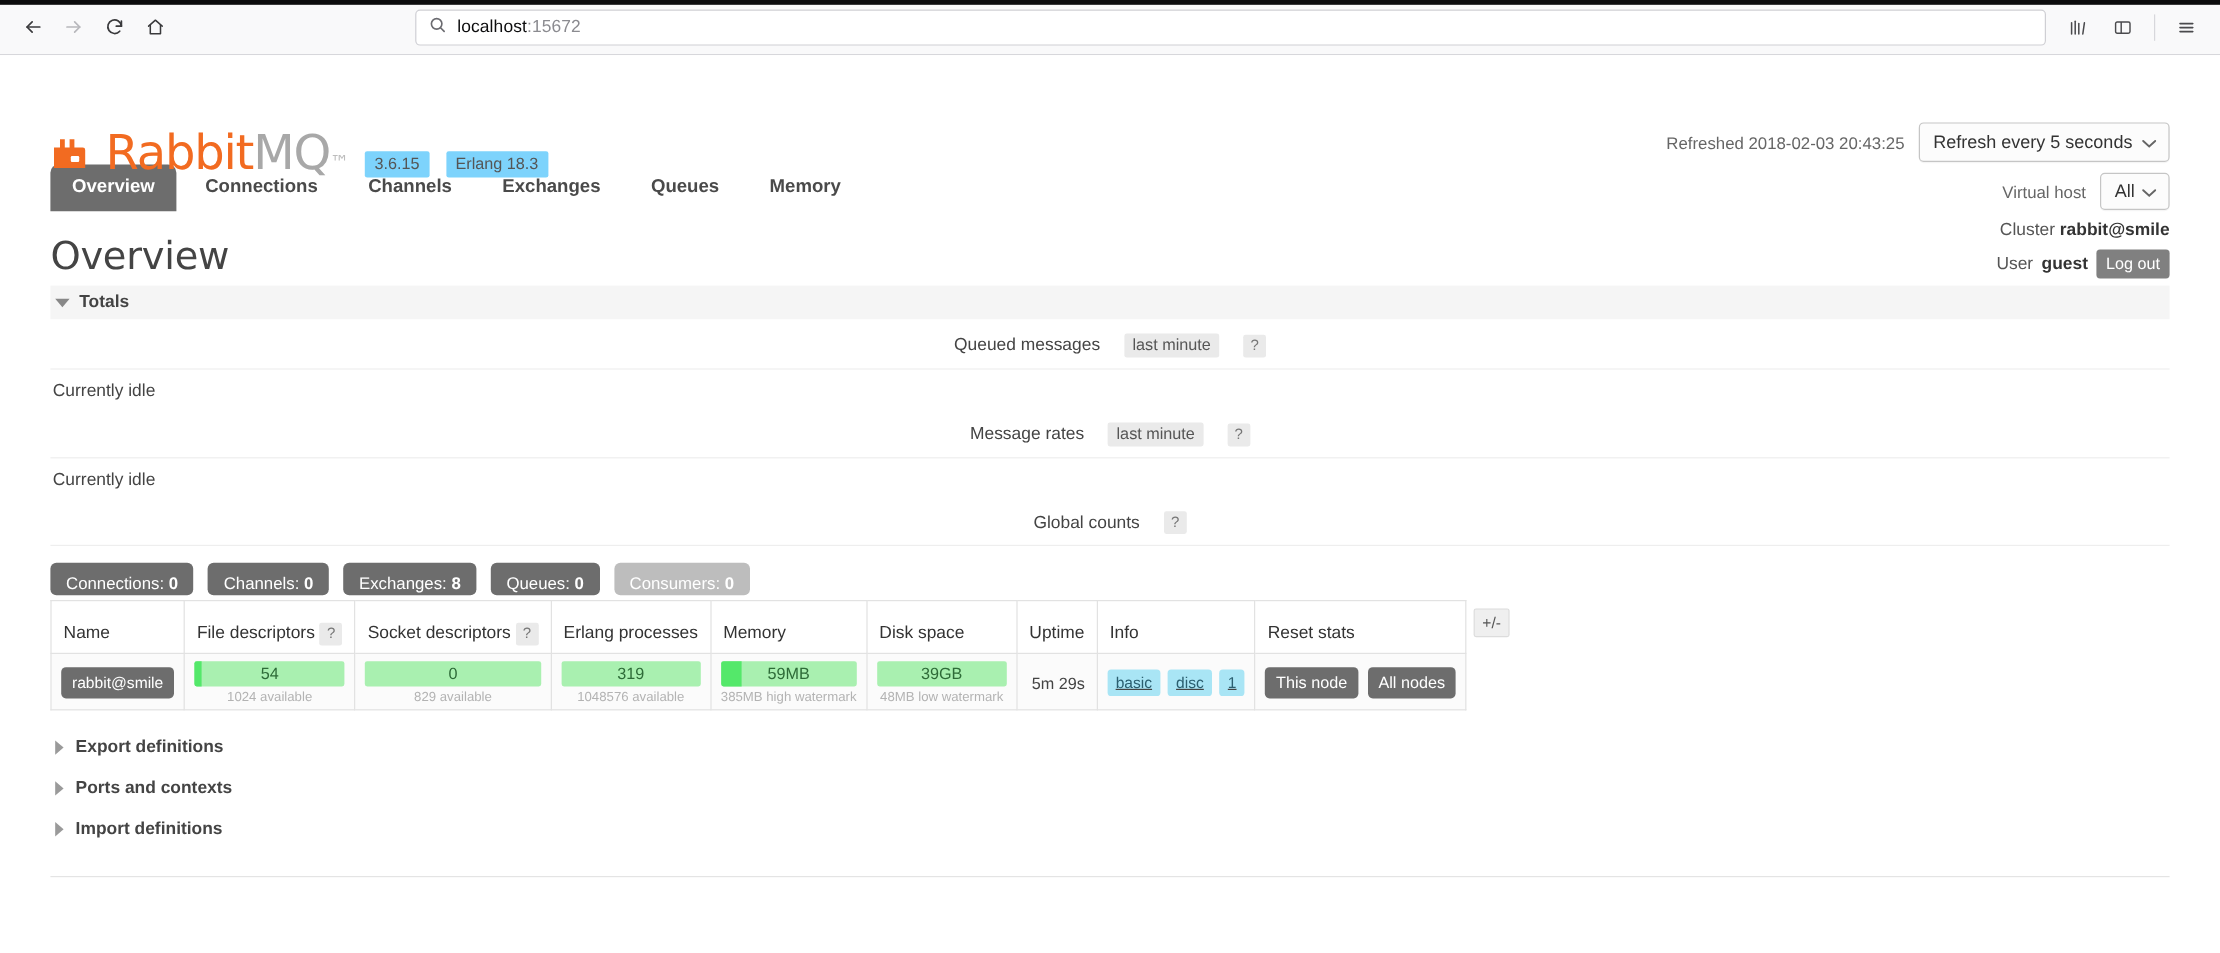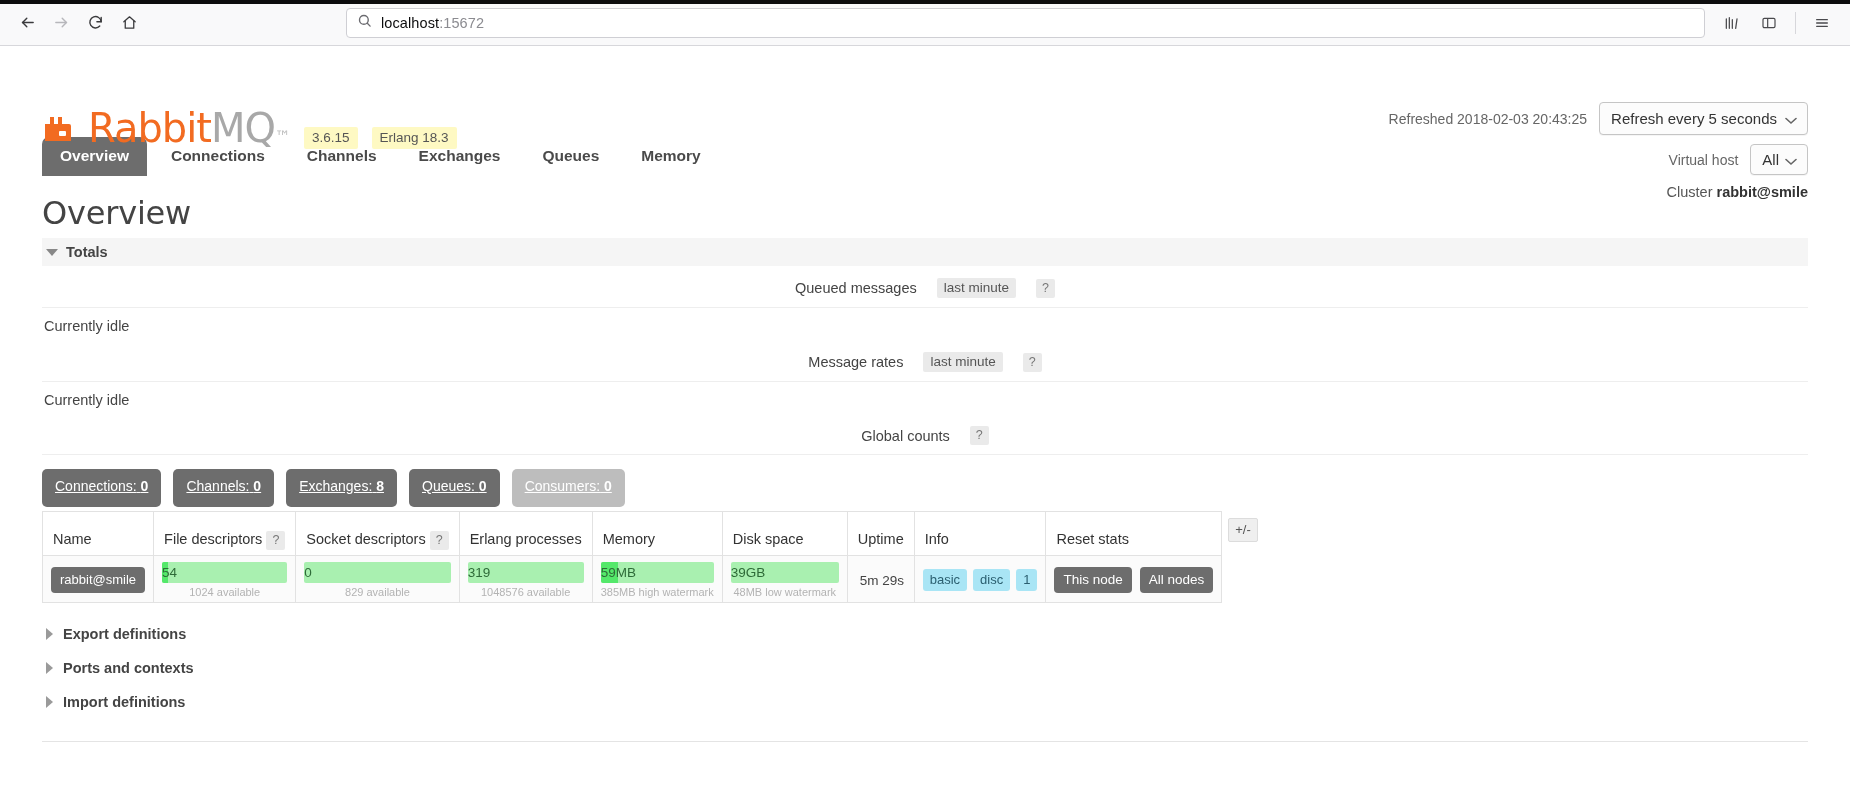--- a/index.html
+++ b/index.html
@@ -81,21 +81,21 @@
     font-size: 40px;
     letter-spacing: -1px;
     line-height: 1;
     font-family: "DejaVu Sans", sans-serif;
     font-weight: 400;
   }
   .logo-text .rabbit { color: #f26b21; }
   .logo-text .mq { color: #a8a8a8; }
   .logo-text .tm { color: #bdbdbd; font-size: 16px; }
   .ver-badge {
-    background: #fef9c3;
+    background: #7dd3fc;
     color: #555;
     font-size: 13.5px;
     padding: 3px 8px 4px;
     border-radius: 2px;
     white-space: nowrap;
   }
 
   #header-right {
     position: absolute;
     right: 42px; top: 56px;
@@ -197,25 +197,24 @@
     padding: 2px 6px 3px; font-size: 12.5px; border-radius: 2px; cursor: pointer;
   }
   .idle-row { font-size: 14.5px; color: #444; padding: 10px 2px; }
 
   
   #global-counts { display: flex; gap: 12px; margin: 14px 0 4px; }
   .count-btn {
     background: #6d6d6d; color: #fff;
     border: none; border-radius: 5px;
     font-size: 14px;
-    padding: 9px 13px 13px;
+    padding: 9px 13px 2px;
     font-family: "Liberation Sans", sans-serif;
     cursor: pointer;
     white-space: nowrap;
-    text-decoration: underline;
   }
   .count-btn b { font-weight: bold; }
   .count-btn.muted { background: #bdbdbd; }
 
   
   #nodes-wrap { display: flex; align-items: flex-start; margin-top: 2px; }
   table.nodes {
     border-collapse: collapse;
     font-size: 14px;
     color: #444;
@@ -241,41 +240,41 @@
     background: #6d6d6d; color:#fff;
     font-size: 13px; padding: 5px 9px 6px;
     border-radius: 4px; display:inline-block; white-space:nowrap;
   }
   .bar {
     position: relative;
     height: 21px;
     background: #a9f0b0;
     border-radius: 2px;
     min-width: 108px;
-    display: flex; align-items: center; 
+    display: flex; align-items: center; justify-content: center;
   }
   .bar .fill {
     position: absolute; left: 0; top: 0; bottom: 0;
     background: #54e86a;
     border-radius: 2px 0 0 2px;
   }
   .bar .bar-label {
     position: relative;
     font-size: 13.5px;
     color: #2e6b38;
   }
   .sub-note {
     text-align: center;
     font-size: 11px;
     color: #b3b3b3;
     margin-top: 3px;
     white-space: nowrap;
   }
   .cell-plain { font-size: 13.5px; color: #444; white-space: nowrap; padding-left:4px;}
-  .info-badges { display: flex; gap: 6px; }
+  .info-badges { display: flex; gap: 6px; text-decoration: underline; }
   .info-badge {
     background: #a9e5f5; color: #2b5f70;
     font-size: 13px; padding: 3px 7px 4px; border-radius: 3px;
     cursor: pointer;
   }
   .reset-btns { display: flex; gap: 8px; }
   .reset-btn {
     background: #6d6d6d; color: #fff; border: none; border-radius: 4px;
     font-size: 13.5px; padding: 5px 9px 6px;
     font-family: "Liberation Sans", sans-serif; cursor: pointer; white-space: nowrap;
@@ -400,20 +399,25 @@
               </svg>
           </span>
         </span>
       </div>
 
       <div class="cluster-line">
         <span>Cluster</span>
         <b>rabbit@smile</b>
       </div>
 
+      <div class="user-line">
+        <span>User</span>
+        <b>guest</b>
+        <button class="logout-btn">Log out</button>
+      </div>
     </div>
   </div>
 
   <div id="tabs">
     <div class="tab active">Overview</div>
     <div class="tab">Connections</div>
     <div class="tab">Channels</div>
     <div class="tab">Exchanges</div>
     <div class="tab">Queues</div>
     <div class="tab">Memory</div>

